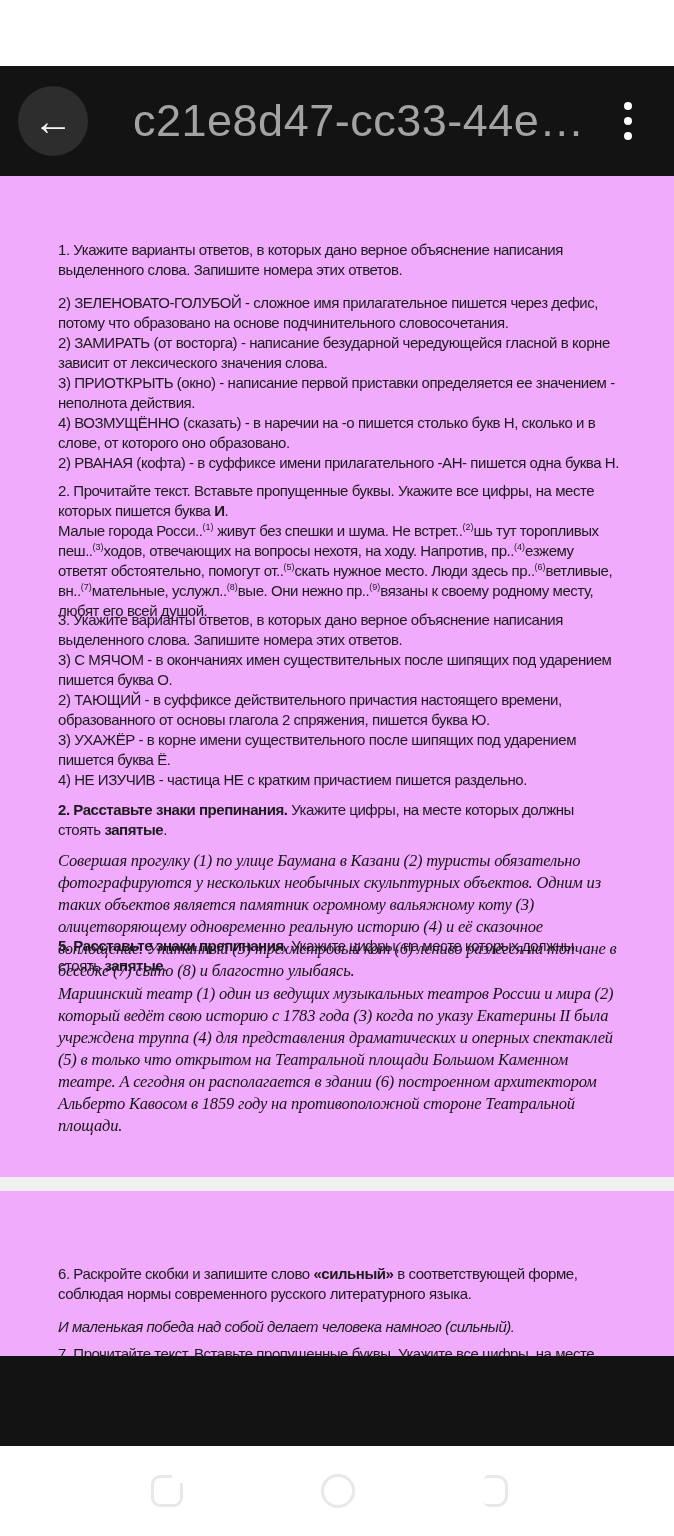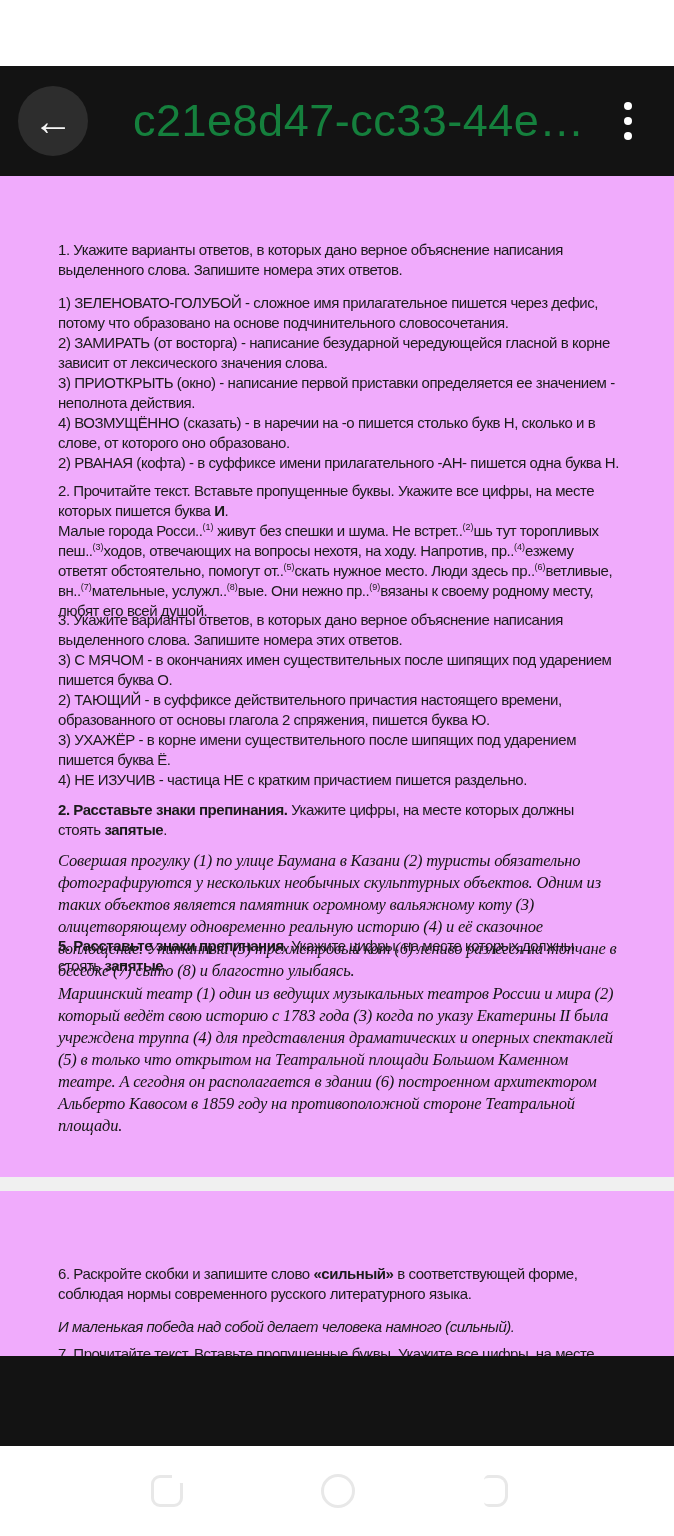--- a/index.html
+++ b/index.html
@@ -11,21 +11,21 @@
   .statusbar { position:absolute; left:0; top:0; width:674px; height:66px; background:#ffffff; }
   .appbar { position:absolute; left:0; top:66px; width:674px; height:110px; background:#131313; }
   .back-btn {
     position:absolute; left:18px; top:20px; width:70px; height:70px;
     border-radius:50%; background:#2d2d2d; color:#f5f5f5;
     display:flex; align-items:center; justify-content:center;
     font-size:40px; line-height:1; cursor:pointer;
   }
   .appbar-title {
     position:absolute; left:133px; top:0; height:110px; max-width:460px;
-    display:flex; align-items:center; color:#15803d;
+    display:flex; align-items:center; color:#a3a3a3;
     font-size:45px; font-weight:500; letter-spacing:.5px; white-space:nowrap; overflow:hidden;
   }
   .menu-btn {
     position:absolute; right:26px; top:0; width:40px; height:110px;
     display:flex; flex-direction:column; gap:7px; align-items:center; justify-content:center; cursor:pointer;
   }
   .menu-btn i { width:8px; height:8px; border-radius:50%; background:#ffffff; }
 
   
   .doc {
@@ -92,21 +92,21 @@
       <i></i>
       <i></i>
       <i></i>
     </div>
   </div>
 
   <div class="doc" id="doc">
     <div class="page-sep"></div>
   <div class="section sec-q1">
         <p class="para normal"><span>1. Укажите варианты ответов, в которых дано верное объяснение написания выделенного слова. Запишите номера этих ответов.</span></p>
-        <p class="para normal gap-line"><span>1) ЗЕЛЕНОВАТО-ГОЛУБОЙ - сложное имя прилагательное пишется через дефис, потому что образовано на основе подчинительного словосочетания.</span></p>
+        <p class="para normal gap-line"><span>2) ЗЕЛЕНОВАТО-ГОЛУБОЙ - сложное имя прилагательное пишется через дефис, потому что образовано на основе подчинительного словосочетания.</span></p>
         <p class="para normal"><span>2) ЗАМИРАТЬ (от восторга) - написание безударной чередующейся гласной в корне зависит от лексического значения слова.</span></p>
         <p class="para normal"><span>3) ПРИОТКРЫТЬ (окно) - написание первой приставки определяется ее значением - неполнота действия.</span></p>
         <p class="para normal"><span>4) ВОЗМУЩЁННО (сказать) - в наречии на -о пишется столько букв Н, сколько и в слове, от которого оно образовано.</span></p>
         <p class="para normal"><span>2) РВАНАЯ (кофта) - в суффиксе имени прилагательного -АН- пишется одна буква Н.</span></p>
       </div>
       <div class="section sec-q2">
         <p class="para normal"><span>2. Прочитайте текст. Вставьте пропущенные буквы. Укажите все цифры, на месте которых пишется буква </span><span style="font-weight: 700;">И</span><span>.</span></p>
         <p class="para normal"><span>Малые города Росси..</span><sup>(1)</sup><span> живут без спешки и шума. Не встрет..</span><sup>(2)</sup><span>шь тут торопливых пеш..</span><sup>(3)</sup><span>ходов, отвечающих на вопросы нехотя, на ходу. Напротив, пр..</span><sup>(4)</sup><span>езжему ответят обстоятельно, помогут от..</span><sup>(5)</sup><span>скать нужное место. Люди здесь пр..</span><sup>(6)</sup><span>ветливые, вн..</span><sup>(7)</sup><span>мательные, услужл..</span><sup>(8)</sup><span>вые. Они нежно пр..</span><sup>(9)</sup><span>вязаны к своему родному месту, любят его всей душой.</span></p>
       </div>
       <div class="section sec-q3">

